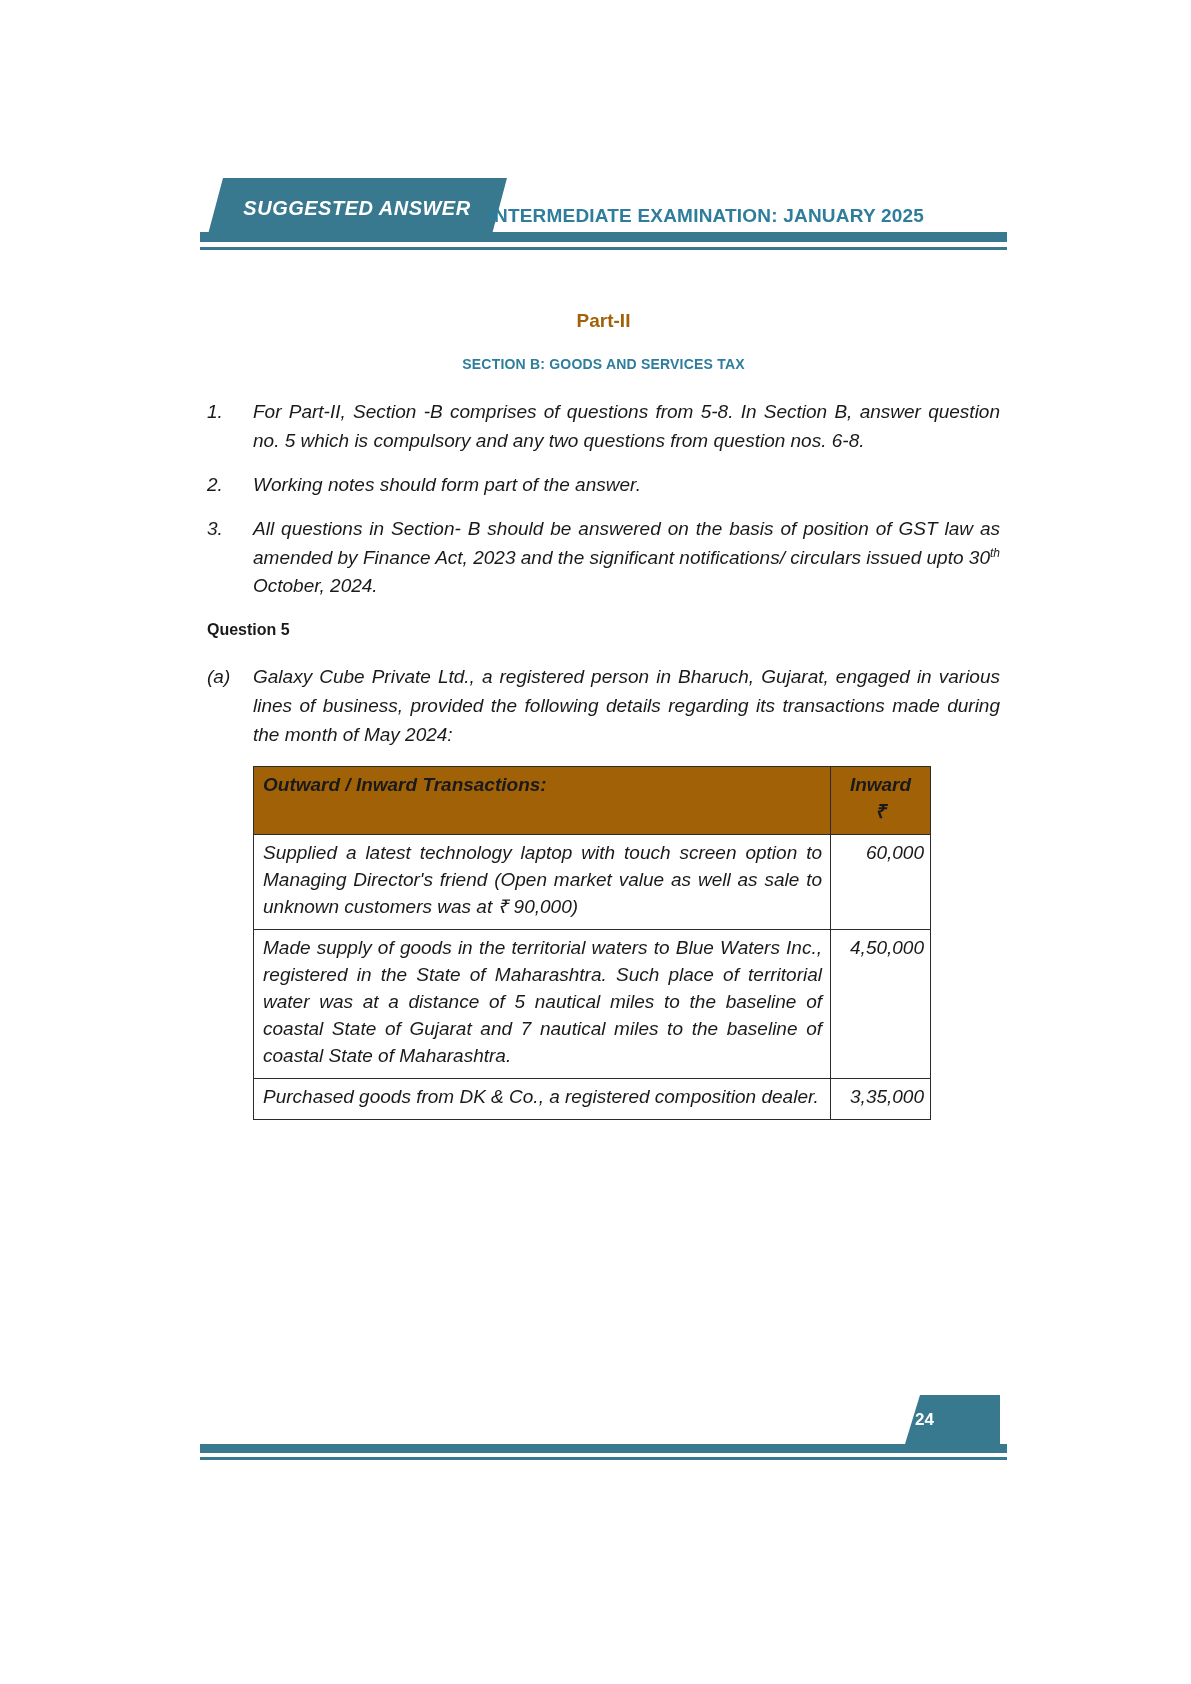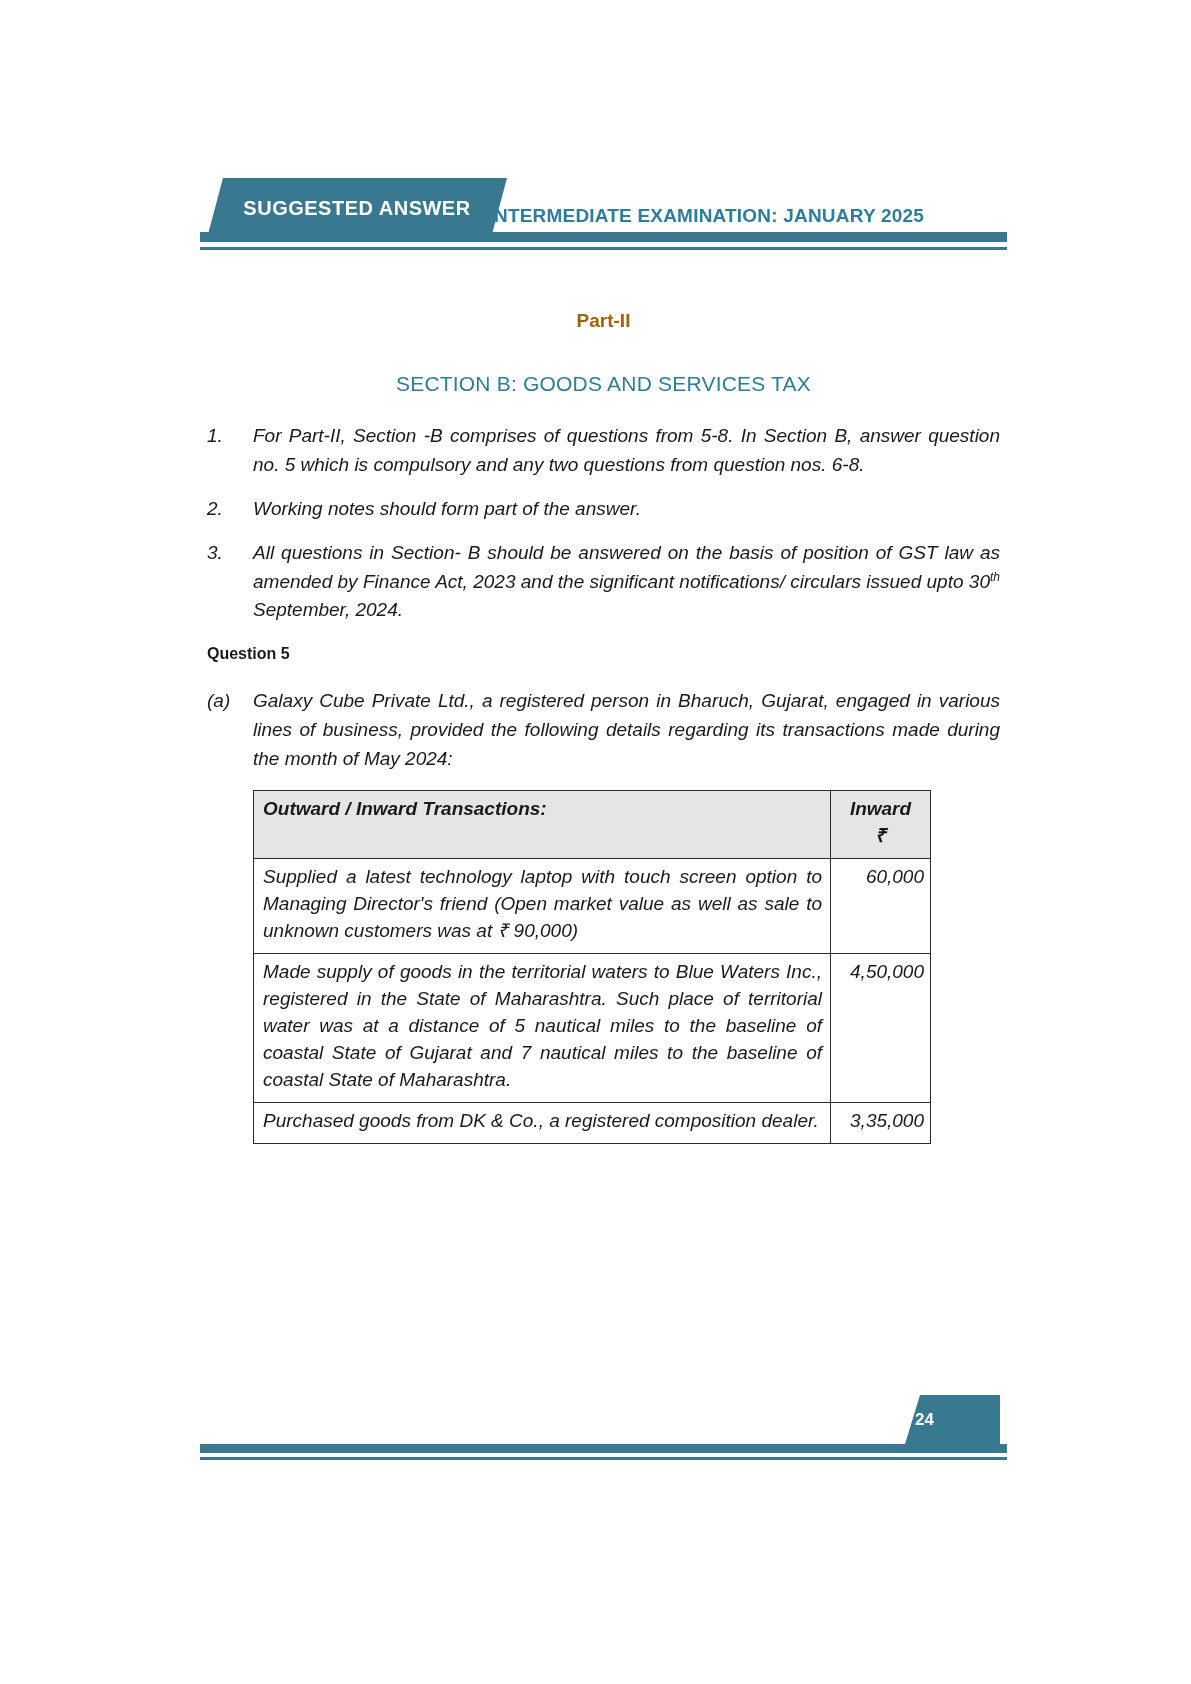--- a/index.html
+++ b/index.html
@@ -20,31 +20,31 @@
     position:absolute; left:-7px; top:69px; width:807px; height:3px;
     background:var(--teal);
   }
   .banner {
     position:absolute; left:0; top:0; width:300px; height:60px;
     background:var(--teal);
     clip-path:polygon(16px 0, 100% 0, calc(100% - 16px) 100%, 0 100%);
     display:flex; align-items:center; justify-content:center;
   }
   .banner span {
-    color:#ffffff; font-weight:bold; font-size:20px; letter-spacing:.5px;
+    color:#ffffff; font-weight:bold; font-size:20px; letter-spacing:.5px;font-style:italic;
   }
   .header-title {
     position:absolute; right:76px; top:27px;
     color:var(--teal-text); font-weight:bold; font-size:19px;
     letter-spacing:.2px;
   }
 
   
   .part-title { text-align:center; font-size:19px; font-weight:bold; margin-top:36px; color:#a16207; }
-  .section-title { text-align:center; font-size:21px; font-weight:normal; margin-top:40px; color:var(--teal-text); letter-spacing:.2px; }
+  .section-title { text-align:center; font-size:14px; font-weight:bold; margin-top:24px; color:var(--teal-text); letter-spacing:.2px; }
 
   
   .instructions { margin-top:26px; font-style:italic; font-size:19px; line-height:1.52; }
   .instr { display:flex; margin-bottom:15px; }
   .instr .num { width:46px; flex:0 0 46px; }
   .instr .txt { flex:1; text-align:justify; }
   sup { font-size:12px; vertical-align:super; line-height:0; }
 
   
   .question-title { font-size:16px; font-weight:bold; margin:20px 0 24px 0; font-style:normal; }
@@ -56,21 +56,21 @@
   table.txn {
     margin:16px 0 0 46px; width:677px;
     border-collapse:collapse; table-layout:fixed;
     font-size:19px; font-style:italic; line-height:1.42;
   }
   table.txn th, table.txn td {
     border:1.7px solid #2b2b2b; vertical-align:top; padding:5px 8px 8px 9px;
   }
   table.txn col.c1 { width:577px; }
   table.txn col.c2 { width:100px; }
-  table.txn thead th { background:#e5e5e5; font-weight:bold; text-align:left; height:58px; }
+  table.txn thead th { background:#a16207; font-weight:bold; text-align:left; height:58px; }
   table.txn thead th.amt-h { text-align:center; padding-left:4px; padding-right:4px; }
   table.txn td.desc { text-align:justify; }
   table.txn td.amt { text-align:right; padding-right:6px; white-space:nowrap; }
 
   
   .footer-box {
     position:absolute; left:905px; top:1395px; width:95px; height:49px;
     background:var(--teal);
     clip-path:polygon(15px 0, 100% 0, 100% 100%, 0 100%);
     display:flex; align-items:center; 
@@ -103,21 +103,21 @@
       <div class="instr">
         <span class="num">1.</span>
         <span class="txt">For Part-II, Section -B comprises of questions from 5-8.  In Section B, answer question no. 5 which is compulsory and any two questions from question nos. 6-8.</span>
       </div>
       <div class="instr">
         <span class="num">2.</span>
         <span class="txt">Working notes should form part of the answer.</span>
       </div>
       <div class="instr">
         <span class="num">3.</span>
-        <span class="txt"><span>All questions in Section- B should be answered on the basis of position of GST law as amended by Finance Act, 2023 and the significant notifications/ circulars issued upto 30</span><sup>th</sup><span> September, 2024.</span></span>
+        <span class="txt"><span>All questions in Section- B should be answered on the basis of position of GST law as amended by Finance Act, 2023 and the significant notifications/ circulars issued upto 30</span><sup>th</sup><span> October, 2024.</span></span>
       </div>
     </div>
 
     <div class="question-title">Question 5</div>
 
     <div class="qpart">
       <span class="lbl">(a)</span>
       <span class="txt">Galaxy Cube Private Ltd., a registered person in Bharuch, Gujarat, engaged in various lines of business, provided the following details regarding its transactions made during the month of May 2024:</span>
     </div>
 

